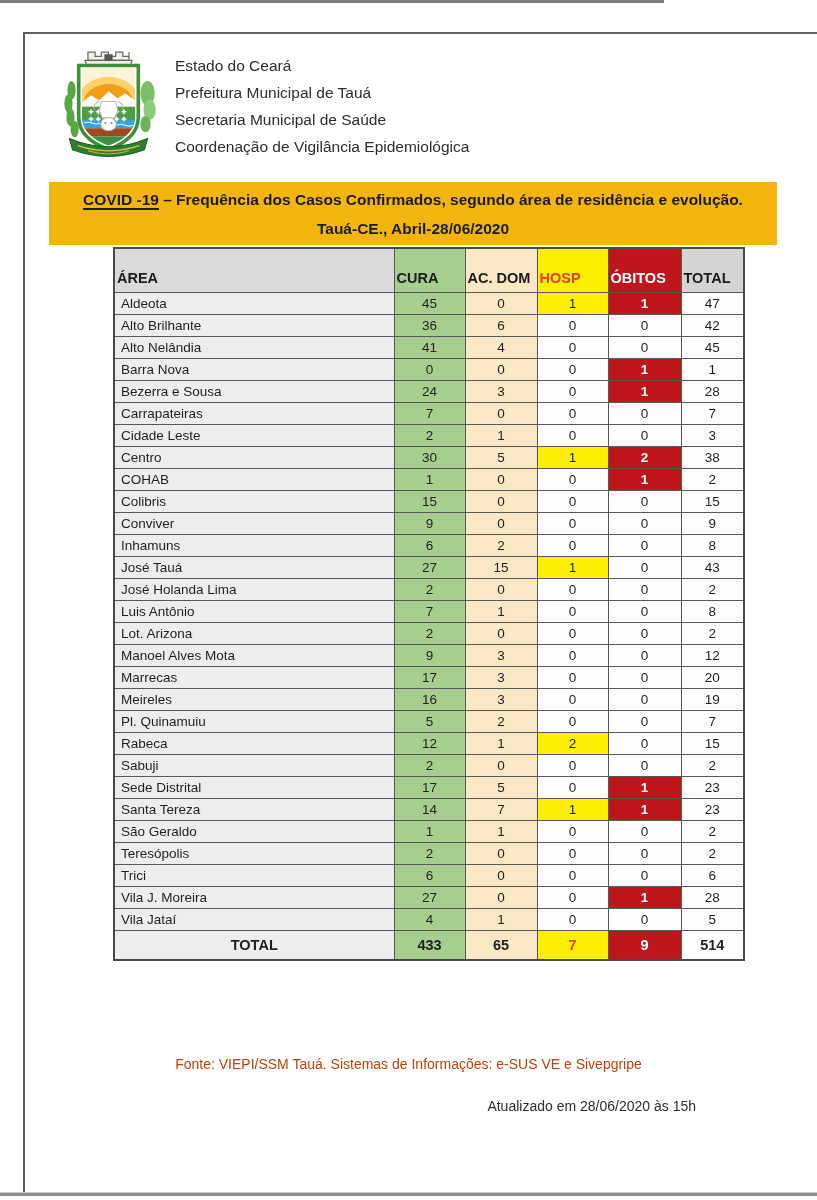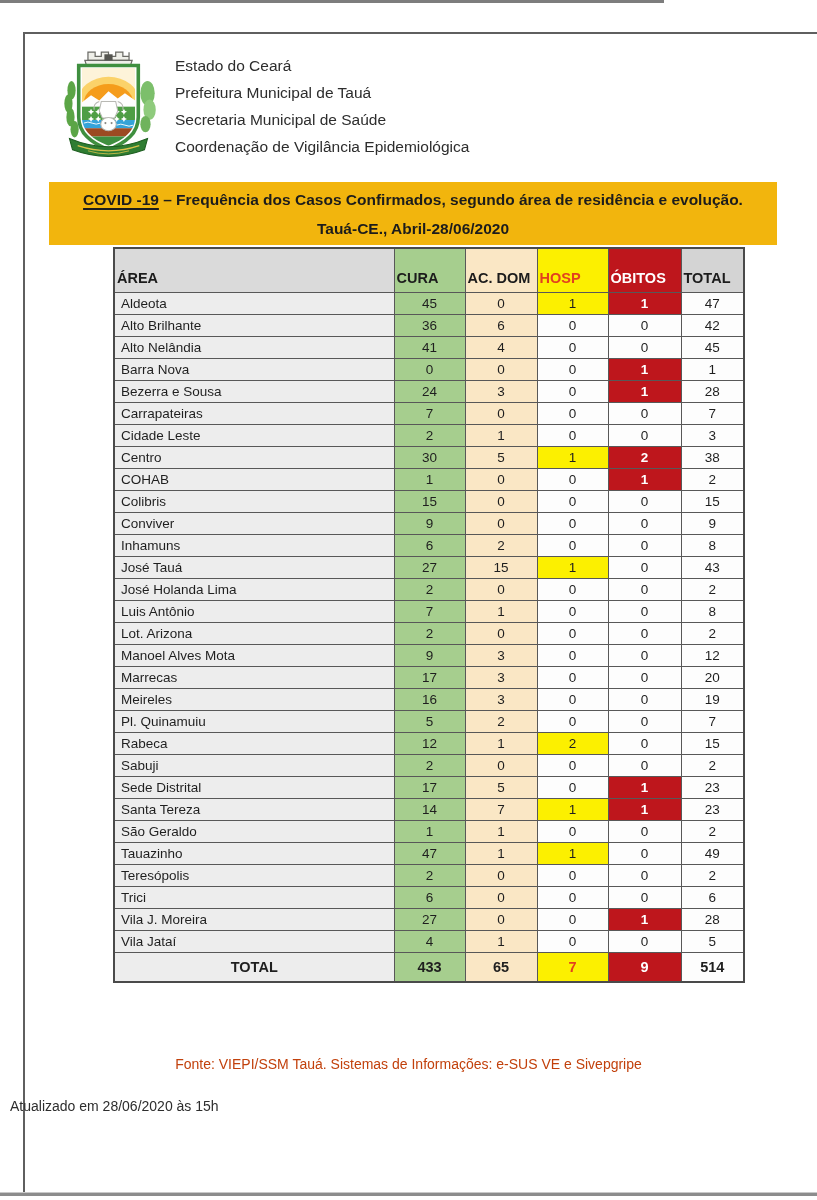--- a/index.html
+++ b/index.html
@@ -42,21 +42,21 @@
   .td-hosp{background:#FDFDFD;}
   .td-hosp.hl-yellow{background:#FCF000;}
   .td-obitos{background:#FDFDFD;}
   .td-obitos.hl-red{background:#BE161C;color:#ffffff;font-weight:bold;}
   .td-total{background:#FDFDFD;}
   .data-table tfoot td{height:26px;font-size:14.5px;font-weight:bold;text-align:center;}
   .tf-label{background:#EDEDED;}
   .data-table tfoot .td-hosp{color:#E2401F;}
   
   .footer-source{position:absolute;left:0;top:1056px;width:817px;text-align:center;font-size:14px;color:#c2410c;}
-  .footer-updated{position:absolute;left:10px;top:1098px;width:696px;text-align:left;font-size:14px;color:#2d2d2d;}
+  .footer-updated{position:absolute;left:0;top:1098px;width:696px;text-align:right;font-size:14px;color:#2d2d2d;}
 </style>
 </head>
 <body>
 
 <div class="page">
   <div class="scan-line-top"></div>
   <div class="frame"></div>
 
   <header class="org-header">
     <svg class="crest" viewBox="0 0 100 110" xmlns="http://www.w3.org/2000/svg">
@@ -347,28 +347,20 @@
         </tr>
         <tr>
           <td class="td-area">São Geraldo</td>
           <td class="td-cura">1</td>
           <td class="td-acdom">1</td>
           <td class="td-hosp">0</td>
           <td class="td-obitos">0</td>
           <td class="td-total">2</td>
         </tr>
         <tr>
-          <td class="td-area">Tauazinho</td>
-          <td class="td-cura">47</td>
-          <td class="td-acdom">1</td>
-          <td class="td-hosp hl-yellow">1</td>
-          <td class="td-obitos">0</td>
-          <td class="td-total">49</td>
-        </tr>
-        <tr>
           <td class="td-area">Teresópolis</td>
           <td class="td-cura">2</td>
           <td class="td-acdom">0</td>
           <td class="td-hosp">0</td>
           <td class="td-obitos">0</td>
           <td class="td-total">2</td>
         </tr>
         <tr>
           <td class="td-area">Trici</td>
           <td class="td-cura">6</td>

